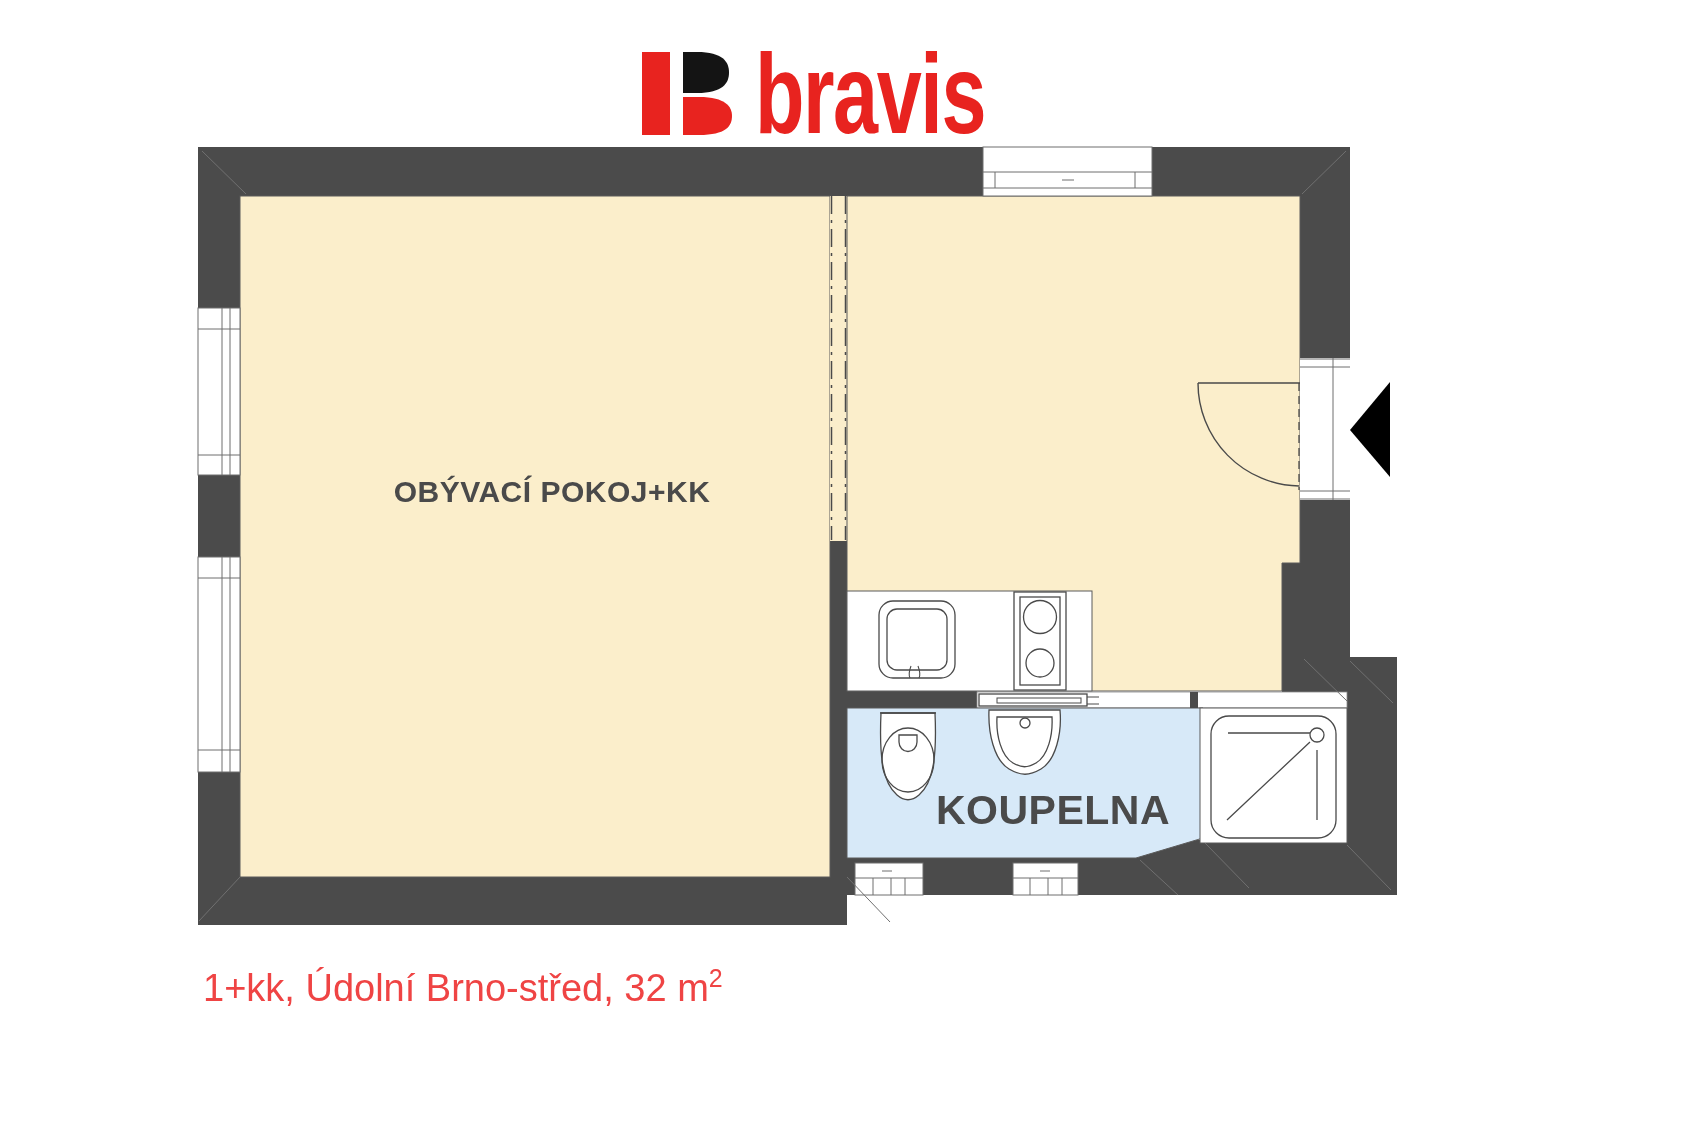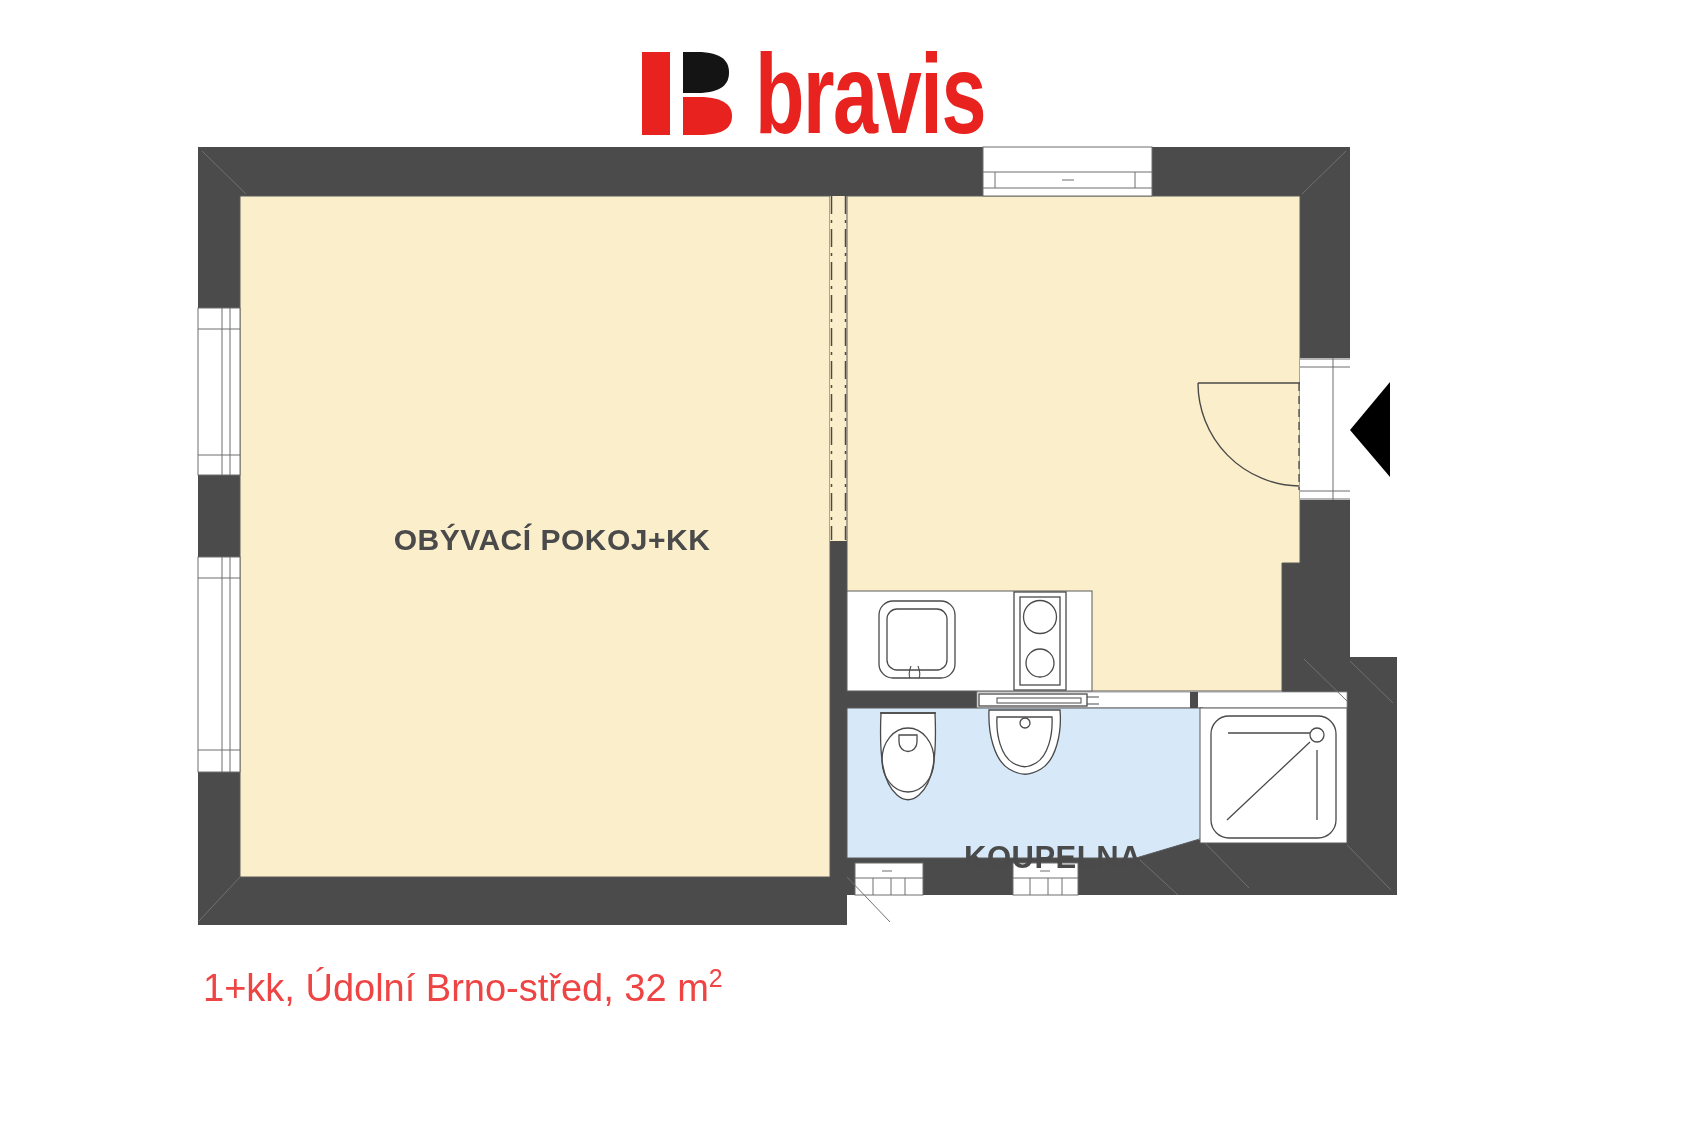--- a/index.html
+++ b/index.html
@@ -5,24 +5,24 @@
   html,body{margin:0;padding:0;}
   body{
     width:1697px;height:1125px;background:#ffffff;
     font-family:"Liberation Sans", sans-serif;
     overflow:hidden;position:relative;
   }
   #canvas{position:absolute;left:0;top:0;width:1369px;height:1125px;text-decoration:underline;}
   svg{position:absolute;left:0;top:0;}
   .room-label{
     position:absolute;transform:translate(-50%,-50%);
-    font-weight:bold;color:#4a4a4a;white-space:nowrap;letter-spacing:.5px;margin-top:48px;
+    font-weight:bold;color:#4a4a4a;white-space:nowrap;letter-spacing:.5px;
   }
   #living-label{left:552px;top:492px;font-size:30px;}
-  #bath-label{left:1053px;top:810px;font-size:31px;}
+  #bath-label{left:1053px;top:810px;font-size:41px;}
   #caption{
     position:absolute;left:203px;top:964px;
     font-size:38px;color:#ef4444;white-space:nowrap;
   }
   #caption sup{font-size:25px;vertical-align:super;}
 </style>
 </head>
 <body>
 
 <div id="canvas">

